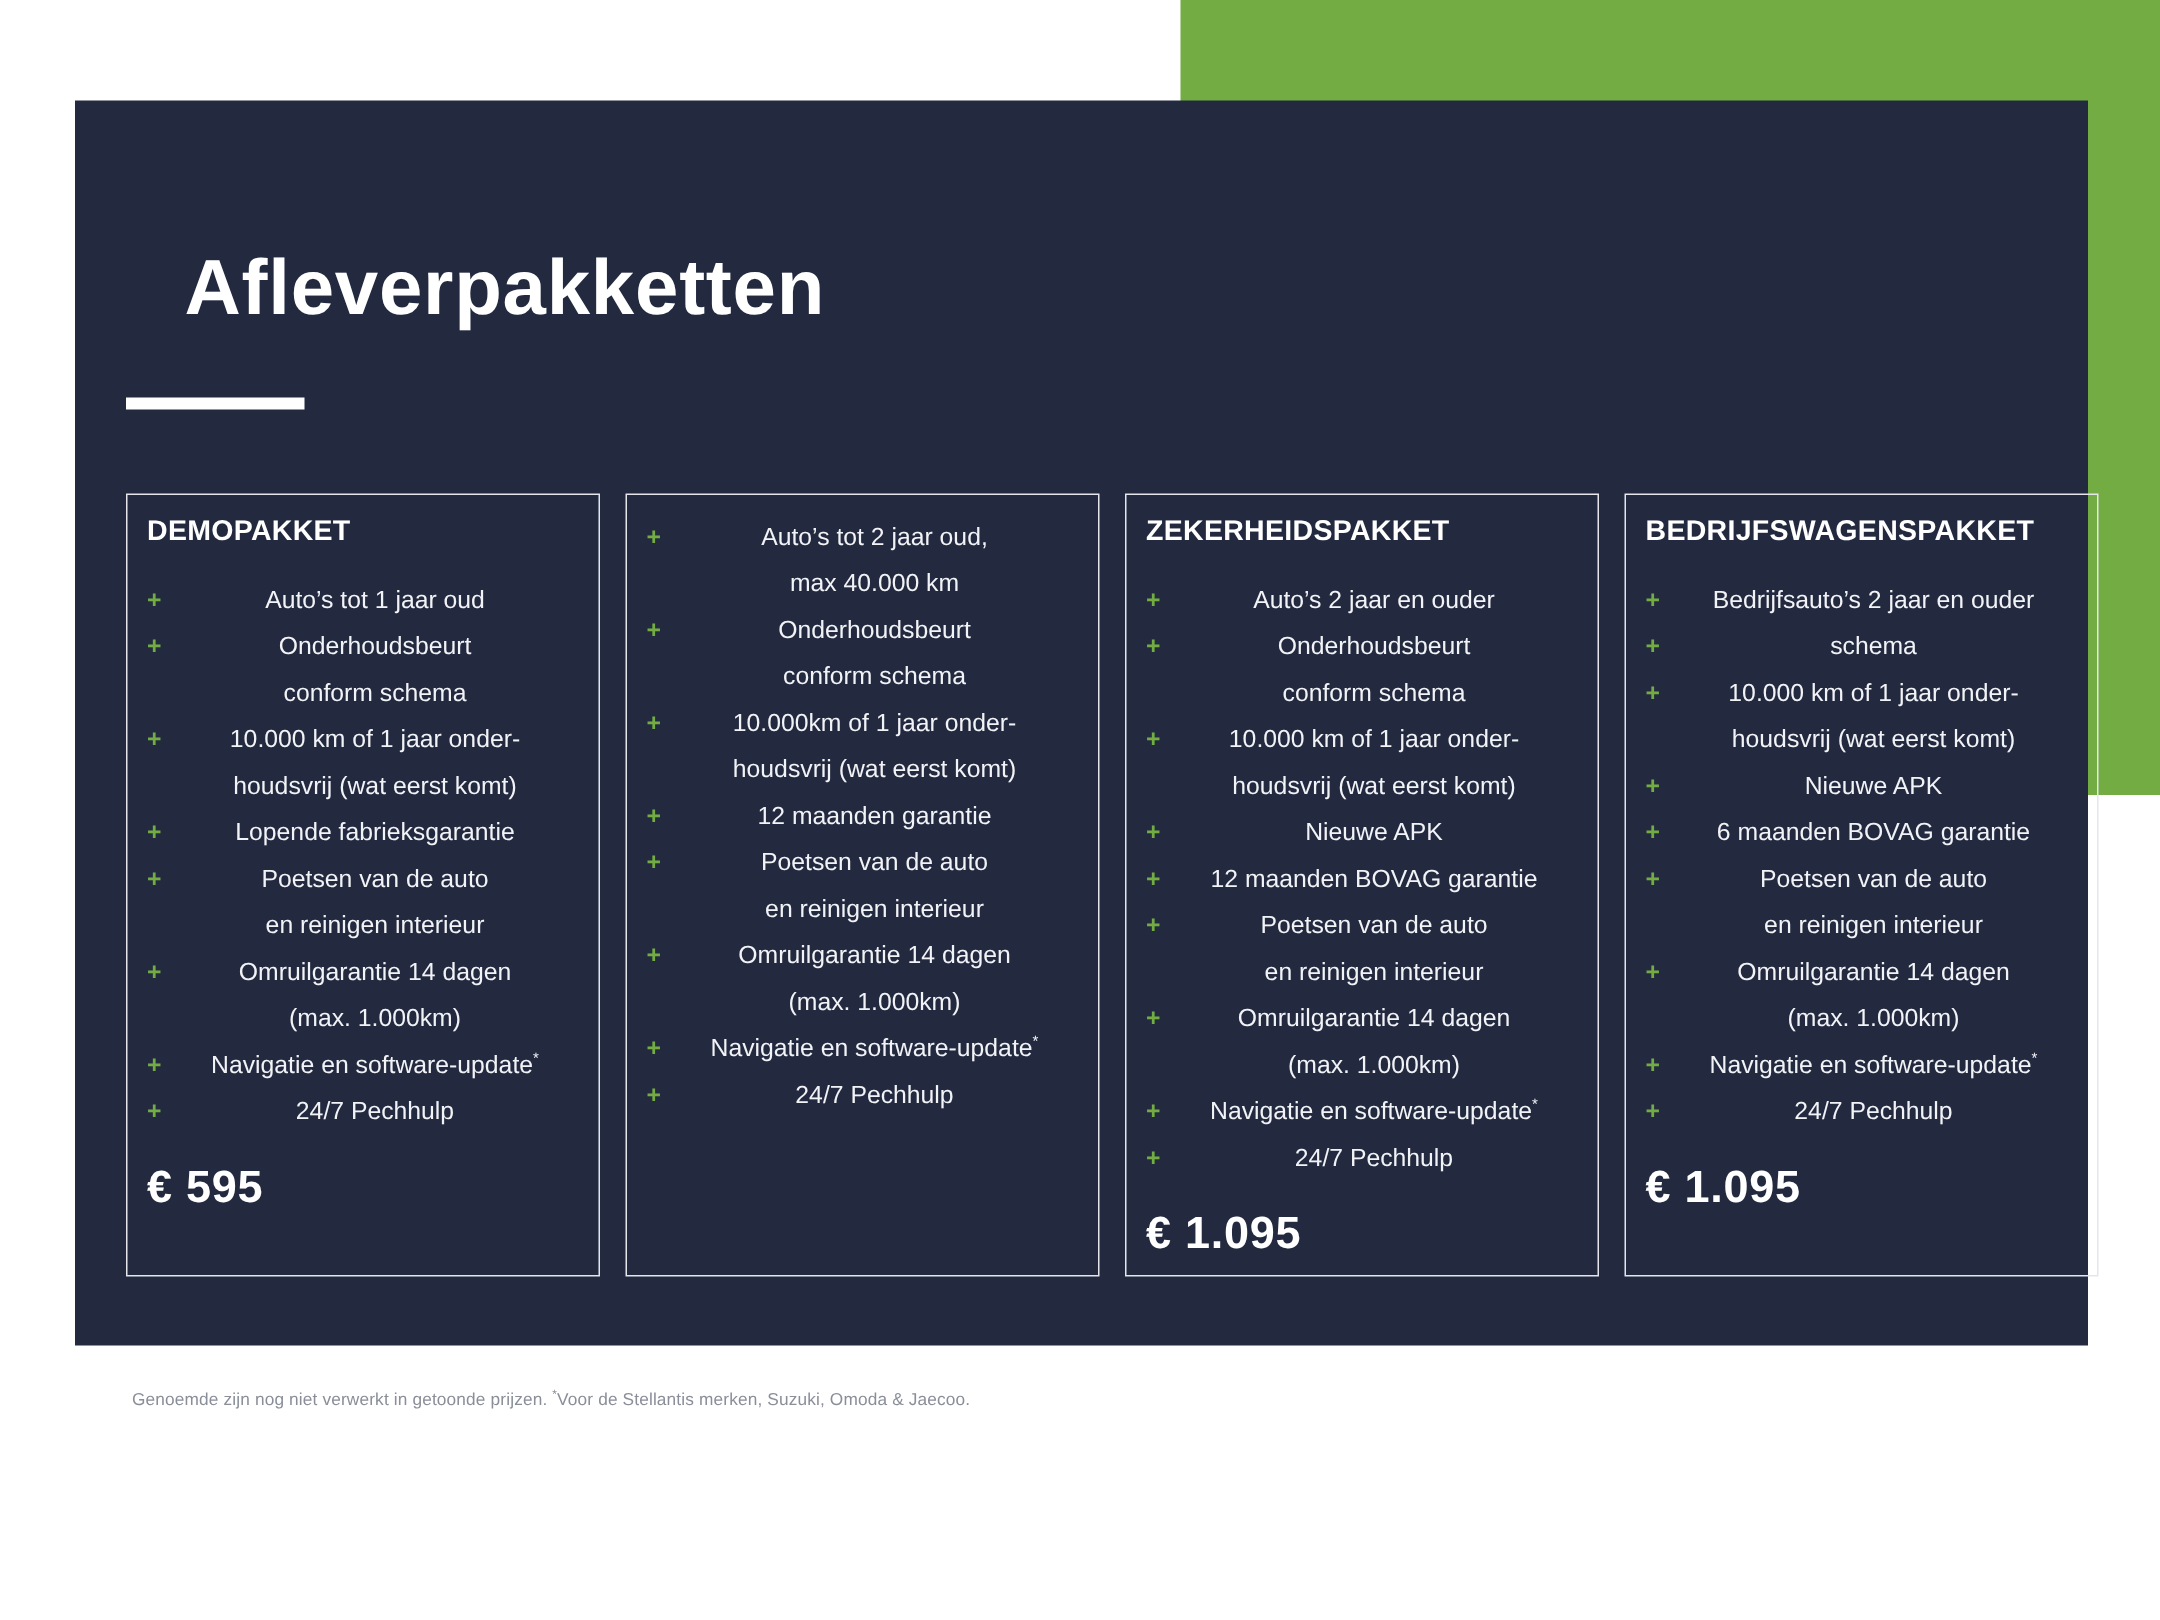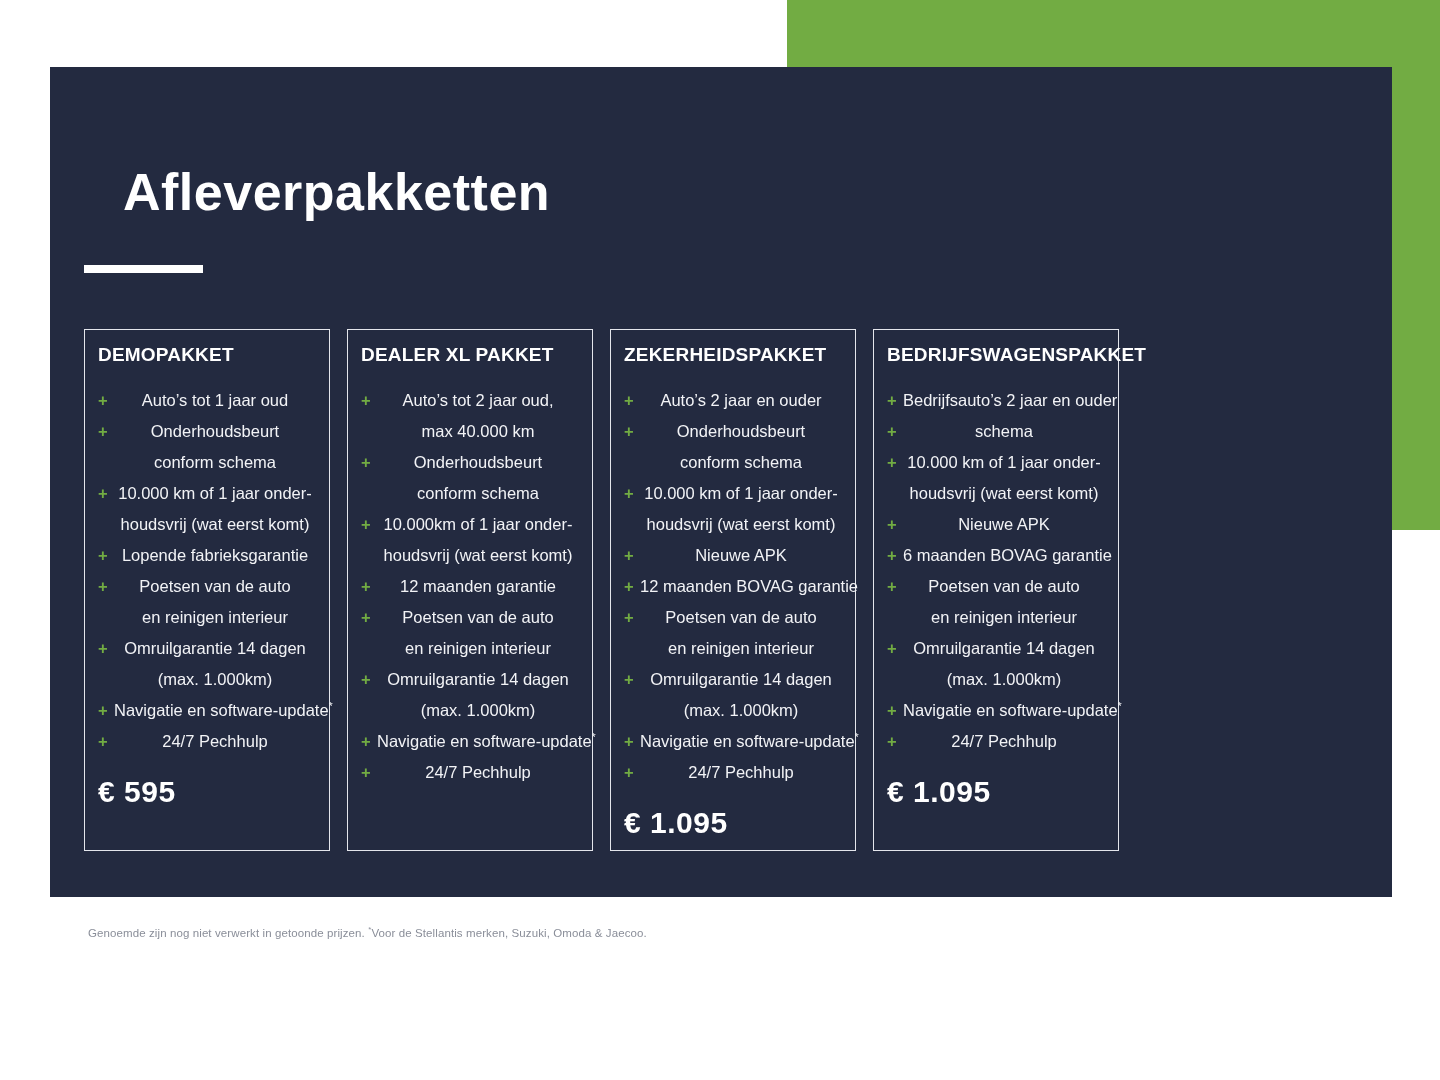--- a/index.html
+++ b/index.html
@@ -44,21 +44,21 @@
     width: 119px; height: 8px;
     background: #FFFFFF;
   }
   .cards {
     position: absolute;
     left: 34px; top: 262px;
     display: flex;
     gap: 17px;
   }
   .card {
-    width: 246px; height: 522px;
+    width: 316px; height: 522px;
     border: 1px solid var(--border);
     padding: 13px 13px;
     display: flex;
     flex-direction: column;
     color: var(--text);
   }
   .card-title {
     color: #FFFFFF;
     font-size: 19px;
     font-weight: bold;
@@ -150,21 +150,20 @@
           </li>
           <li>
             <span class="plus">+</span>
             <div class="line">24/7 Pechhulp</div>
           </li>
         </ul>
     <div class="price">€ 595</div>
   </section>
 
   <section class="card">
-    <h2 class="card-title">DEALER XL PAKKET</h2>
     <ul class="features">
           <li>
             <span class="plus">+</span>
             <div class="line">Auto’s tot 2 jaar oud,</div>
             <div class="line">max 40.000 km</div>
           </li>
           <li>
             <span class="plus">+</span>
             <div class="line">Onderhoudsbeurt</div>
             <div class="line">conform schema</div>

